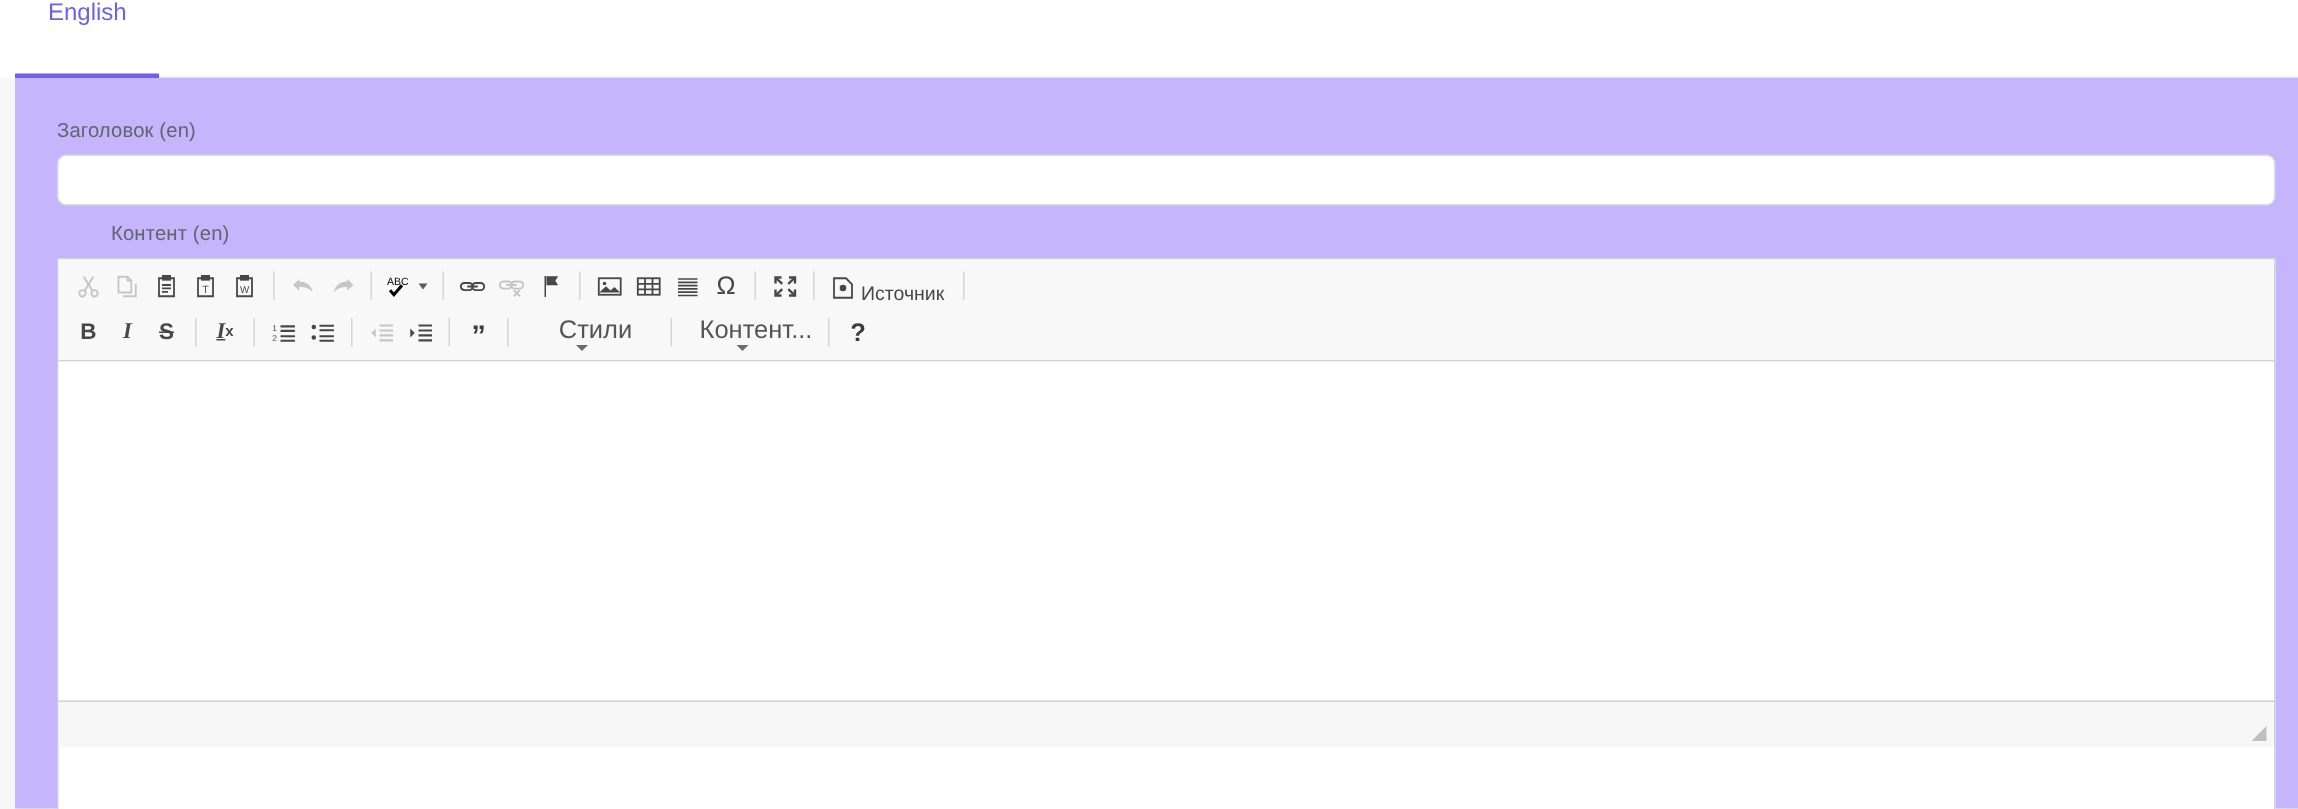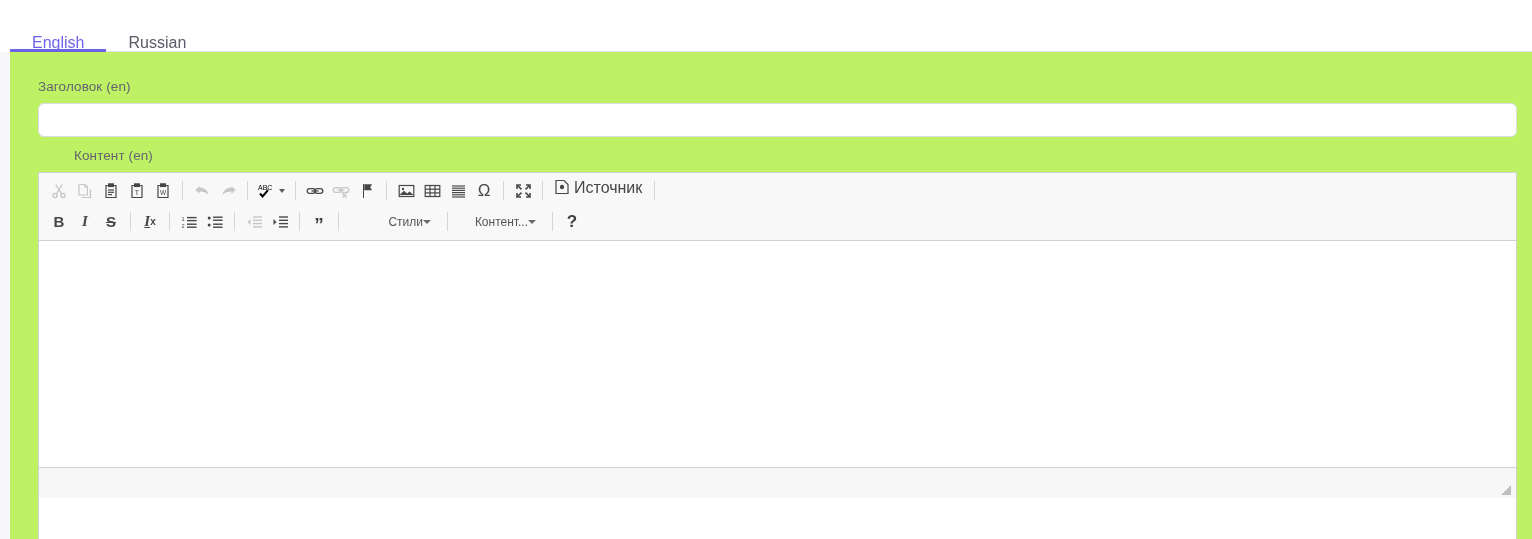--- a/index.html
+++ b/index.html
@@ -19,38 +19,38 @@
     display: flex; align-items: flex-start;
   }
   .tabbar::after {
     content: ""; position: absolute; left: 10px; right: 0; bottom: 0;
     height: 1px; background: #e4e4ec;
   }
   .tab {
     position: relative;
     height: 52px;
     padding: 0 22px;
-    display: flex; align-items: flex-end; justify-content: center;
+    display: flex; align-items: flex-start; justify-content: center;
     font-size: 16px;
     color: #5a5a68;
     cursor: pointer;
     white-space: nowrap;
   }
   .tab:first-child { margin-left: 10px; }
   .tab.active { color: #6c63e8; }
   .tab.active::after {
     content: ""; position: absolute; left: 0; right: 0; bottom: 0;
     height: 3px; background: #6c63e8; z-index: 2;
   }
 
   
   .card {
     position: absolute; left: 10px; top: 52px;
     width: 1522px; height: 487px;
-    background: #bef264;
+    background: #c4b5fd;
   }
 
   .field-label {
     position: absolute;
     font-size: 13.5px;
     color: #64646f;
     letter-spacing: .1px;
   }
   #lbl-title { left: 28px; top: 27px; }
   #lbl-content { left: 28px; top: 96px; margin-left: 36px; }
@@ -107,29 +107,29 @@
     border-right: 3.5px solid transparent;
     border-top: 4px solid #5a5a5a;
     margin-left: 3px;
   }
   .btn-combo {
     display: flex; align-items: center;
     height: 24px; padding: 0 4px 0 2px;
     cursor: pointer;
   }
   .txtbtn {
-    display: flex; align-items: flex-start; gap: 5px;
+    display: flex; align-items: flex-end; gap: 5px;
     height: 24px; padding: 0 6px;
-    font-size: 16px; color: #474747;
+    font-size: 13px; color: #474747;
     cursor: pointer;
   }
   .combo {
     display: flex; align-items: center; justify-content: flex-end;
     height: 24px; cursor: pointer;
-    font-size: 12px; color: #555;
+    font-size: 17px; color: #555; flex-direction: column;
   }
   .combo .lbl { padding-left: 8px; }
   .combo .car {
     width: 0; height: 0;
     border-left: 4px solid transparent;
     border-right: 4px solid transparent;
     border-top: 4.5px solid #6b6b6b;
     margin-right: 10px;
   }
   #combo-styles { width: 96px; }
@@ -155,23 +155,20 @@
     width: 12px; height: 12px;
     cursor: nwse-resize;
   }
 </style>
 </head>
 <body>
 
 <div class="tabbar">
   <div class="tab active">
     <span>English</span>
-  </div>
-  <div class="tab">
-    <span>Russian</span>
   </div>
 </div>
 
 <div class="card">
 
   <div class="field-label" id="lbl-title">Заголовок (en)</div>
 
   <input class="title-input" id="title-input" type="text" value="" placeholder="" style="">
 
   <div class="field-label" id="lbl-content">Контент (en)</div>

